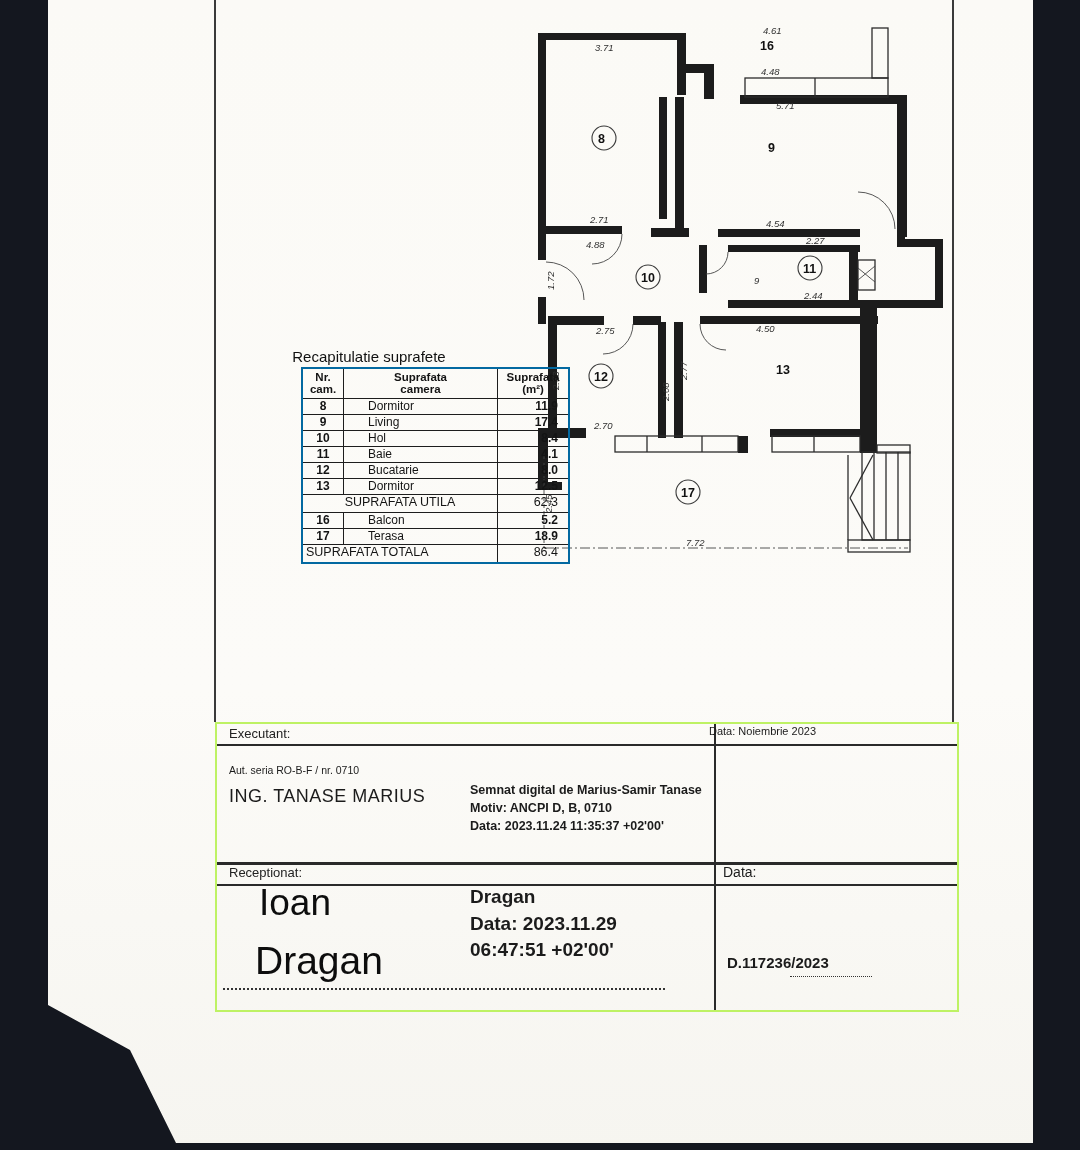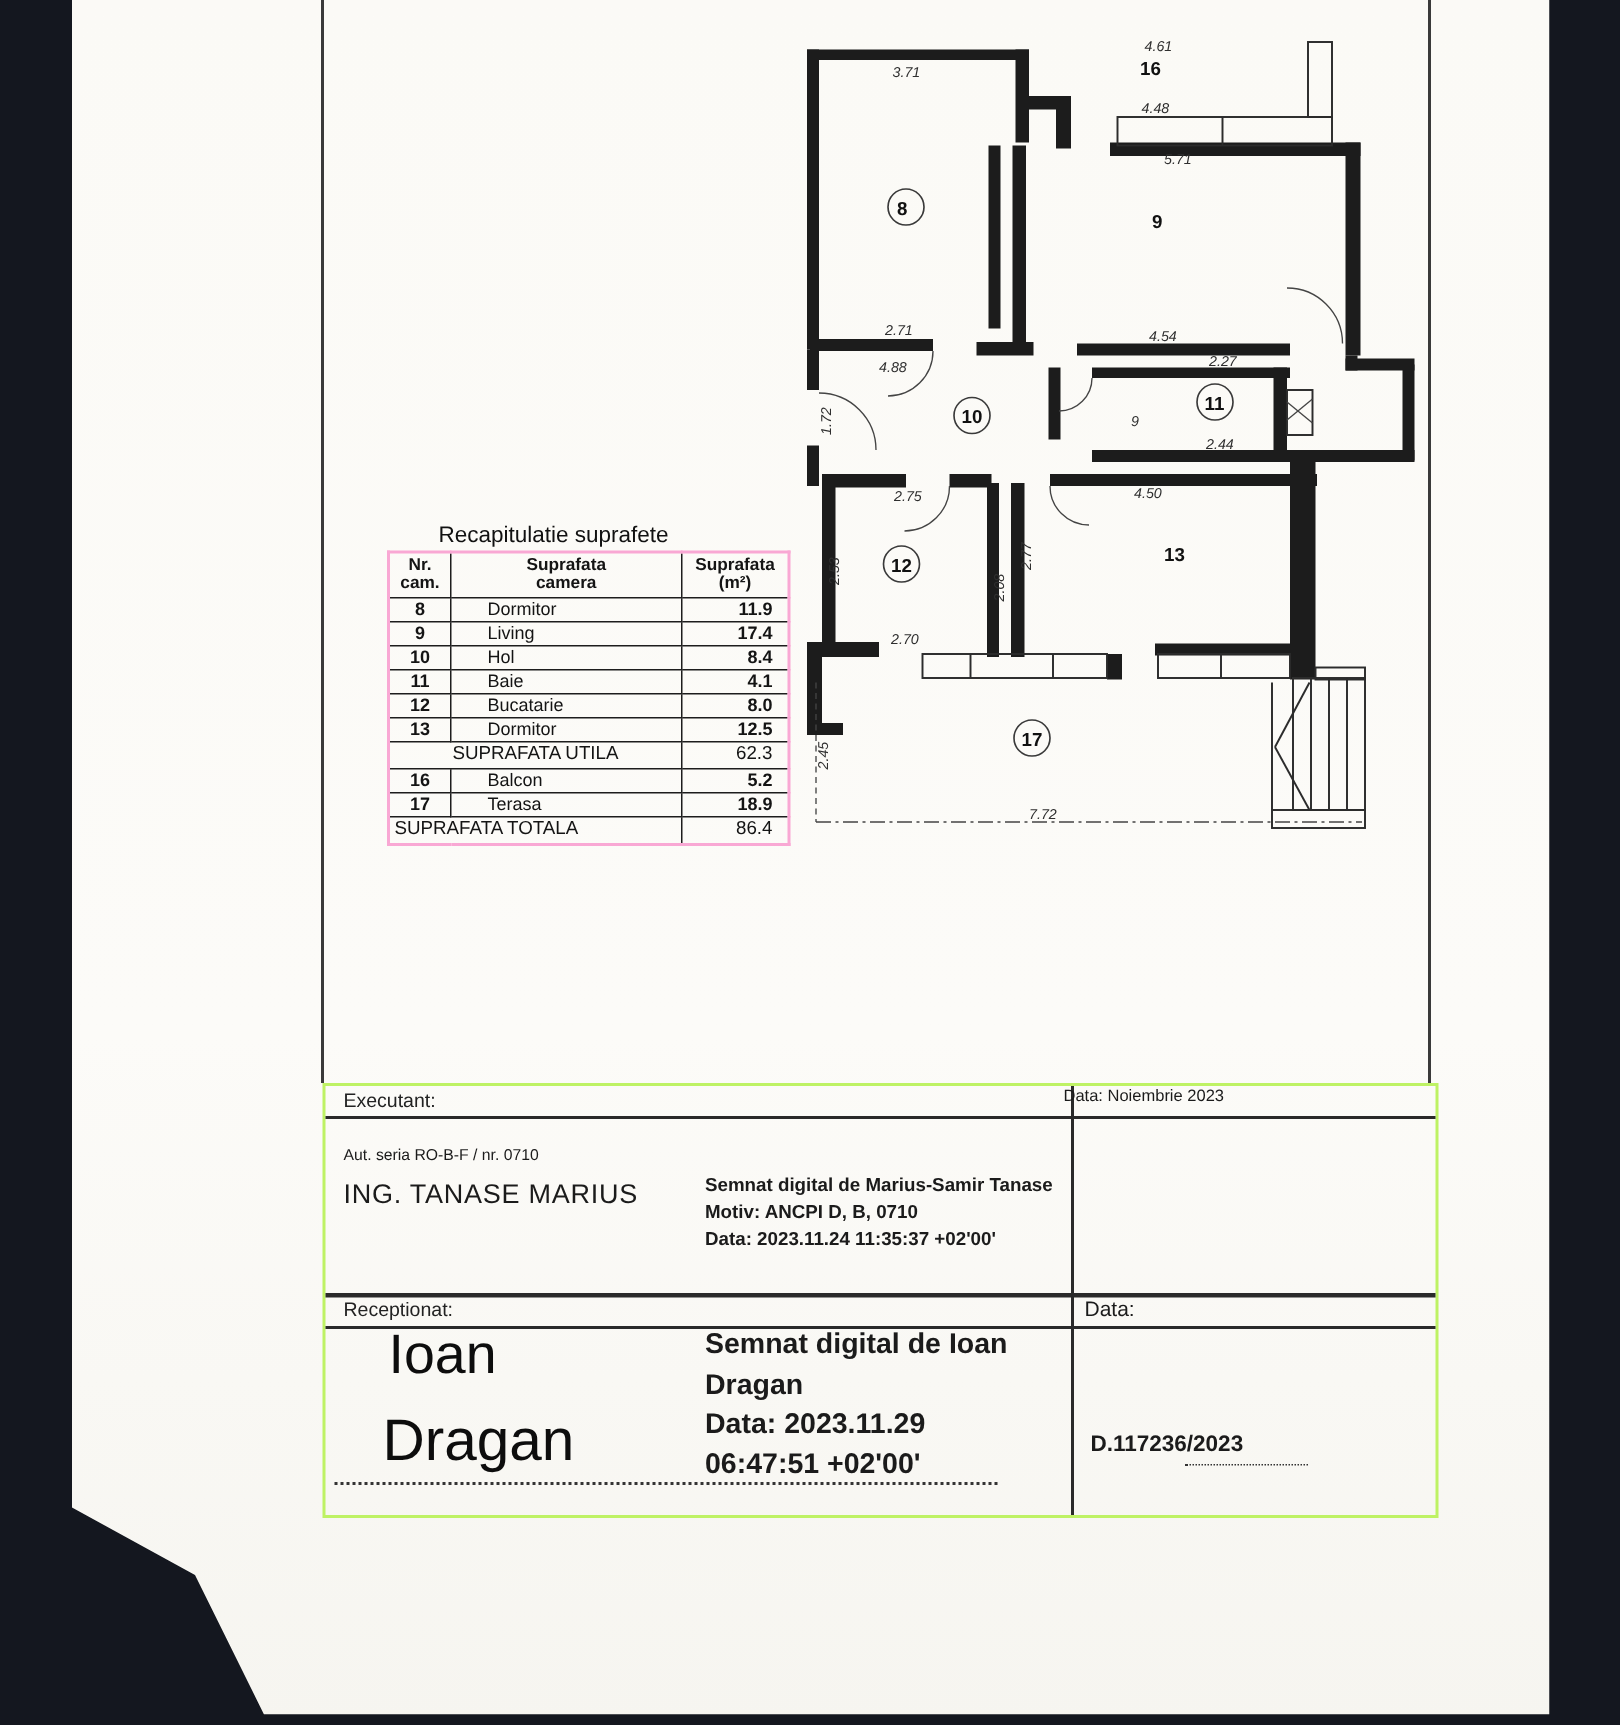--- a/index.html
+++ b/index.html
@@ -8,21 +8,21 @@
   .page{position:absolute;left:0;top:0;width:1080px;height:1150px;
         background:linear-gradient(180deg,#fbfaf6 0%,#fcfbf8 60%,#f6f5f0 100%);
         clip-path:polygon(48px 0px,1033px 0px,1033px 1143px,176px 1143px,130px 1050px,48px 1005px);}
   .frame-line{position:absolute;background:#3a3a3a;}
   
   .recap-title{position:absolute;left:258px;top:348px;width:222px;text-align:center;
                font-size:15px;color:#111;}
   table.recap{position:absolute;left:258px;top:367px;border-collapse:collapse;
               font-size:12px;color:#141414;}
   table.recap td,table.recap th{border:1px solid #1d1d1d;padding:0 3px;line-height:1.05;}
-  table.recap{border:2px solid #f9a8d4;}
+  table.recap{border:2px solid #0369a1;margin-left:43px;}
   .recap .hdr{font-weight:normal;font-size:11.5px;text-align:center;height:30px;}
   .recap .c-nr{width:34px;text-align:center;font-weight:bold;}
   .recap .c-name{width:126px;text-align:left;padding-left:24px;}
   .recap .c-area{width:57px;text-align:right;padding-right:10px;font-weight:bold;}
   .recap .sumrow td{font-weight:normal;font-size:12.5px;height:17px;}
   .recap tr{height:16px;}
   
   .sig-box{position:absolute;left:215px;top:722px;width:740px;height:286px;
            border:2px solid #bef264;}
   .sig-vline{position:absolute;left:497px;top:0;width:2px;height:100%;background:#2a2a2a;}
@@ -256,21 +256,20 @@
       <div>Data: 2023.11.24 11:35:37 +02'00'</div>
     </div>
 
     <div class="t lbl" style="left:12px;top:141px;">Receptionat:</div>
     <div class="t" style="left:506px;top:140px;font-size:14px;">Data:</div>
 
     <div class="t" style="left:42px;top:158px;font-size:37px;color:#0d0d0d;">Ioan</div>
     <div class="t" style="left:38px;top:215px;font-size:39px;color:#0d0d0d;">Dragan</div>
 
     <div class="t" style="left:253px;top:160px;font-size:19px;font-weight:bold;line-height:1.4;">
-      <div>Semnat digital de Ioan</div>
       <div>Dragan</div>
       <div>Data: 2023.11.29</div>
       <div>06:47:51 +02'00'</div>
     </div>
 
     <div class="dotline" style="left:6px;top:264px;width:442px;"></div>
     <div class="t" style="left:510px;top:230px;font-size:15px;font-weight:bold;">D.117236/2023</div>
     <div class="dotline" style="left:573px;top:252px;width:82px;border-bottom-width:1.5px;"></div>
   </div>
 </div>

